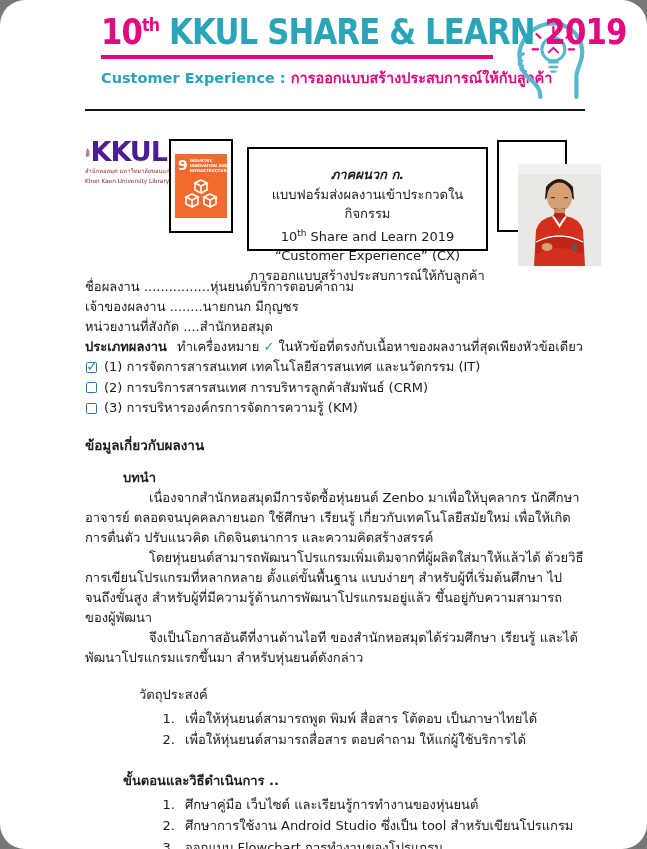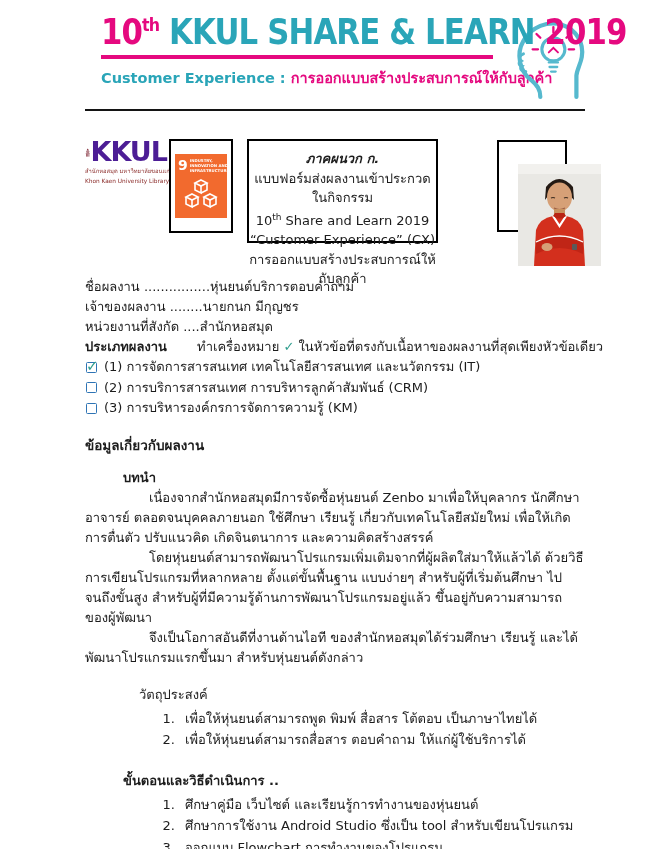--- a/index.html
+++ b/index.html
@@ -2,20 +2,21 @@
 <html><head>
 <meta charset="utf-8">
 <style>
   * { margin:0; padding:0; box-sizing:border-box; }
   html,body { background:#777; }
   .page {
     width:647px; height:849px; background:#ffffff; position:relative;
     margin:0 auto; overflow:hidden;
     font-family:"DejaVu Sans","Liberation Sans",sans-serif;
     color:#1c1c1c;
+    border-radius:25px;
   }
   .content-wrap { position:absolute; left:85px; top:14px; width:500px; }
 
   
   .banner { display:flex; margin-left:16px; }
   .banner-left { width:398px; }
   .banner-title {
     font-weight:bold; font-size:35px; line-height:1.05; white-space:nowrap;
     letter-spacing:-1px; transform:scaleX(.88); transform-origin:left;
   }
@@ -34,34 +35,34 @@
   .kkul-acronym { font-size:27px; font-weight:bold; color:#4c1d95; line-height:.95; letter-spacing:-1px; }
   .kkul-sub { font-size:5.8px; color:#8a2a28; line-height:1.3; margin-top:2px; white-space:nowrap; }
   .bordered { border:2px solid #000; background:#fff; }
   .sdg-box { position:absolute; left:84px; top:4px; width:64px; height:94px;
              display:flex; align-items:center; justify-content:center; }
   .sdg-icon { width:52px; height:64px; background:#f26a2e; color:#fff; padding:4px 3px 2px; }
   .sdg-head { display:flex; gap:2px; align-items:flex-start; }
   .sdg-num { font-size:14px; font-weight:bold; line-height:1; }
   .sdg-label { font-size:3.9px; font-weight:bold; line-height:1.25; text-transform:uppercase; padding-top:1px; }
   .sdg-cubes { display:block; margin:4px auto 0; }
-  .title-box { position:absolute; left:162px; top:4px; width:191px; height:104px;
-               text-align:center; font-size:13px; line-height:19.5px; padding-top:8px; }
+  .title-box { position:absolute; left:162px; top:12px; width:241px; height:104px;
+               text-align:center; font-size:13px; line-height:19.5px; padding-top:16px; }
   .tb-line1 { font-style:italic; font-weight:bold; }
   .title-box sup { font-size:9px; }
   .photo-frame { position:absolute; left:412px; top:5px; width:70px; height:92px; }
   .photo { position:absolute; left:433px; top:29px; width:83px; height:102px; }
   .photo svg { display:block; width:100%; height:100%; }
 
   
   .form-section { margin-top:8px; font-size:13px; }
   .field-row { line-height:20px; white-space:nowrap; }
   .field-label { font-weight:normal; }
   .type-row { line-height:20px; white-space:nowrap; }
-  .type-label { font-weight:bold; margin-right:26px; }
+  .type-label { font-weight:bold; margin-right:6px; }
   .check-glyph-inline { color:#2f9e8e; font-weight:bold; }
   .checkbox-row { display:flex; align-items:center; line-height:20.5px; }
   .cb { width:11px; height:11px; border:1.7px solid #2e74b5; border-radius:1.5px;
         margin:0 7px 0 1px; position:relative; flex:none; background:#fff; }
   .cb-check { display:none; position:absolute; top:-7px; left:-1px; color:#2f9e8e;
               font-weight:bold; font-size:15px; }
   .cb.checked .cb-check { display:block; }
 
   
   .content-section { margin-top:15px; font-size:13px; }

